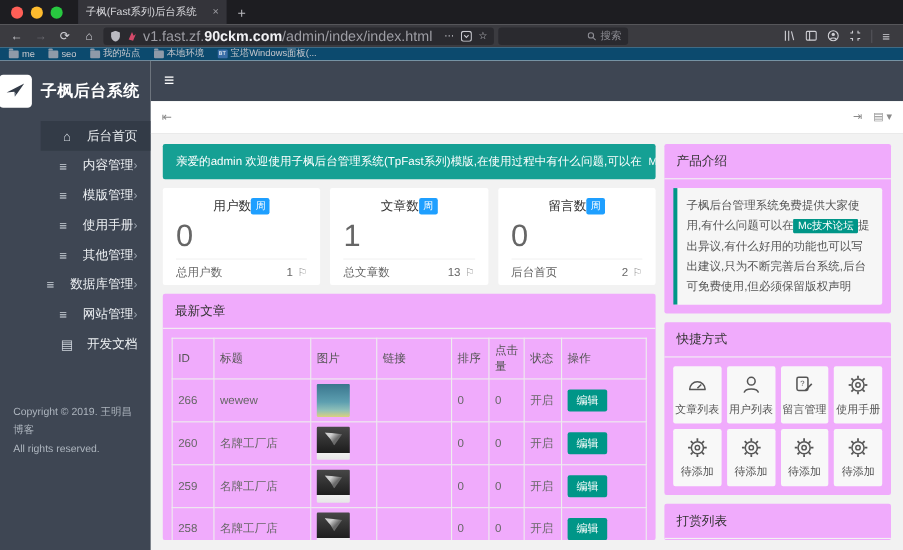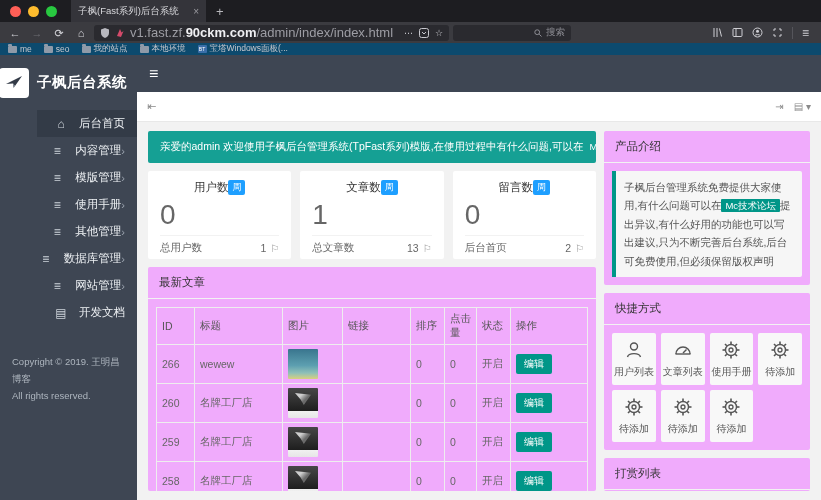--- a/index.html
+++ b/index.html
@@ -38,21 +38,21 @@
   .app { flex:1; display:flex; overflow:hidden; }
   .sidebar { width:137px; background:#3e4653; flex:none; display:flex; flex-direction:column; overflow:hidden;align-items:flex-end; }
   .logo { height:55px; display:flex; align-items:center; padding:0 10px; gap:8px; flex:none; }
   .logo-badge { width:30px; height:30px; background:#fff; border-radius:4px; display:flex; align-items:center; justify-content:center; flex:none; }
   .logo-text { color:#fff; font-size:14.5px; font-weight:bold; letter-spacing:.5px; white-space:nowrap; }
   .nav-item { height:27px; display:flex; align-items:center; padding:0 12px 0 17px; color:#eef1f4; font-size:11.5px; cursor:default; }
   .nav-item.active { background:#333b47; }
   .nav-ico { width:14px; color:#cfd5dc; font-size:12px; margin-right:11px; text-align:center; flex:none; }
   .nav-label { flex:1; white-space:nowrap; }
   .nav-arrow { color:#9aa3ae; font-size:11px; }
-  .copyright { margin-top:27px; padding:0 12px; color:#aeb6bf; font-size:9.5px; line-height:1.8; }
+  .copyright { margin-top:40px; padding:0 12px; color:#aeb6bf; font-size:9.5px; line-height:1.8; }
 
   .main { flex:1; display:flex; flex-direction:column; overflow:hidden; }
   .topbar { height:37px; background:#3e4653; display:flex; align-items:center; padding:0 12px; flex:none; }
   .burger { color:#fff; font-size:16px; }
   .topbar-right { margin-left:auto; display:flex; align-items:center; gap:13px; color:#fff; font-size:11.5px; }
   .avatar { width:26px; height:26px; border-radius:50%; overflow:hidden; background:#e9ecf2; flex:none; }
   .caret { font-size:8px; margin-left:3px; }
   .tabsbar { height:30px; background:#fff; border-bottom:1px solid #e8e8e8; display:flex; align-items:center; flex:none; }
   .tabs-ctl { color:#8a8a8a; font-size:11px; padding:0 10px; }
   .page-tab { height:30px; display:flex; align-items:center; padding:0 16px; font-size:11.5px; color:#333; border-bottom:2px solid #009688; }
@@ -401,35 +401,45 @@
             </div>
           </div>
 
           <div class="panel shortcuts">
             <div class="panel-h">快捷方式</div>
             <div class="panel-b">
               <div class="sc-grid">
                 <div class="sc-tile">
                   <span class="sc-ico">
                       <svg viewBox="0 0 20 20">
-                        <circle cx="10" cy="6.5" r="3.5" fill="none" stroke="currentColor" stroke-width="1.4"></circle>
-                        <path d="M3.5 17 C4.5 12.5 15.5 12.5 16.5 17" fill="none" stroke="currentColor" stroke-width="1.4"></path>
-                      </svg>
-                    </span>
-                  <span class="sc-label">用户列表</span>
-                </div>
-                <div class="sc-tile">
-                  <span class="sc-ico">
-                      <svg viewBox="0 0 20 20">
                         <path d="M3 14 A7 7 0 0 1 17 14" fill="none" stroke="currentColor" stroke-width="1.4"></path>
                         <line x1="10" y1="13" x2="13.5" y2="9.5" stroke="currentColor" stroke-width="1.4"></line>
                         <line x1="2.5" y1="14" x2="17.5" y2="14" stroke="currentColor" stroke-width="1.4"></line>
                       </svg>
                     </span>
                   <span class="sc-label">文章列表</span>
+                </div>
+                <div class="sc-tile">
+                  <span class="sc-ico">
+                      <svg viewBox="0 0 20 20">
+                        <circle cx="10" cy="6.5" r="3.5" fill="none" stroke="currentColor" stroke-width="1.4"></circle>
+                        <path d="M3.5 17 C4.5 12.5 15.5 12.5 16.5 17" fill="none" stroke="currentColor" stroke-width="1.4"></path>
+                      </svg>
+                    </span>
+                  <span class="sc-label">用户列表</span>
+                </div>
+                <div class="sc-tile">
+                  <span class="sc-ico">
+                      <svg viewBox="0 0 20 20">
+                        <rect x="3.5" y="3" width="10" height="12" rx="1.5" fill="none" stroke="currentColor" stroke-width="1.4"></rect>
+                        <text x="8.5" y="11" font-size="7" text-anchor="middle" fill="currentColor">?</text>
+                        <line x1="11" y1="15" x2="17" y2="9" stroke="currentColor" stroke-width="1.4"></line>
+                      </svg>
+                    </span>
+                  <span class="sc-label">留言管理</span>
                 </div>
                 <div class="sc-tile">
                   <span class="sc-ico">
                       <svg viewBox="0 0 20 20">
                         <circle cx="10" cy="10" r="5.5" fill="none" stroke="currentColor" stroke-width="1.4"></circle>
                         <circle cx="10" cy="10" r="2" fill="none" stroke="currentColor" stroke-width="1.3"></circle>
                         <g stroke="currentColor" stroke-width="1.6">
                           <line x1="10" y1="1.5" x2="10" y2="4"></line>
                           <line x1="10" y1="16" x2="10" y2="18.5"></line>
                           <line x1="1.5" y1="10" x2="4" y2="10"></line>

